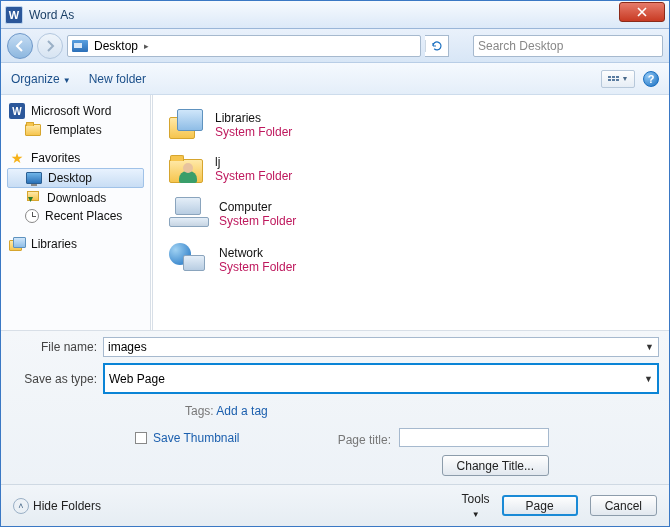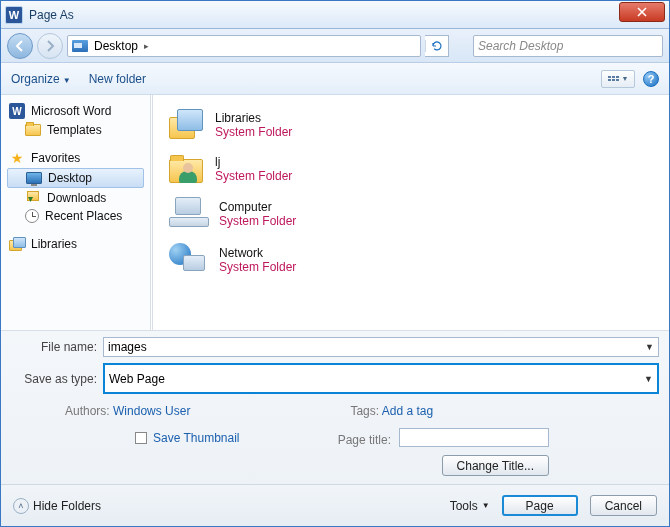--- a/index.html
+++ b/index.html
@@ -14,21 +14,21 @@
   .navbar { height:34px; background:linear-gradient(#e9f1fb,#d8e6f6); display:flex; align-items:center; padding:0 6px; gap:4px; border-bottom:1px solid #b8cde6; }
   .navbtn { width:26px; height:26px; border-radius:50%; border:1px solid #6d97c8; background:linear-gradient(#c4dcf3,#8db7df); display:flex; align-items:center; justify-content:center; }
   .navbtn.fwd { background:linear-gradient(#eef4fa,#d7e4f2); border-color:#b3c7de;}
   .navbtn svg { width:12px; height:12px; }
   .crumb { flex:1; height:22px; border:1px solid #a6b9ce; background:#fff; display:flex; align-items:center; padding:0 4px; border-radius:2px; }
   .loc-icon { width:16px; height:12px; background:linear-gradient(#5aa0e0,#2b6fb8); margin-right:6px; border-radius:1px; position:relative;}
   .loc-icon:before{content:"";position:absolute;left:2px;top:3px;width:8px;height:5px;background:#d8e8f8;}
   .crumb .chev { color:#555; margin-left:6px; font-size:9px;}
   .refresh-box { width:24px; height:22px; border:1px solid #a6b9ce; border-left:0; background:#fff; display:flex; align-items:center; justify-content:center; position:relative;}
   .refresh-box:before{content:"";position:absolute;left:0;top:4px;bottom:4px;width:1px;background:#cdd8e3;}
-  .searchbox { width:190px; height:22px; border:1px solid #a6b9ce; background:#fff; padding:0 4px; color:#888; font-style:italic; border-radius:2px; display:flex; align-items:center;margin-left:20px;}
+  .searchbox { width:190px; height:22px; border:1px solid #a6b9ce; background:#fff; padding:0 4px; color:#888; border-radius:2px; display:flex; align-items:center;margin-left:20px;}
   .toolbar { height:32px; background:linear-gradient(#f5f9fe,#e4eef9); display:flex; align-items:center; padding:0 10px; gap:18px; border-bottom:1px solid #cddcec; position:relative;}
   .toolbar .link { color:#1b4f8a; cursor:default; }
   .toolbar .link .drop { font-size:8px; margin-left:3px; color:#1b4f8a;}
   .toolbar .right { margin-left:auto; display:flex; align-items:center; gap:8px;}
   .viewbtn { width:34px; height:18px; border:1px solid #b7c8da; background:linear-gradient(#fefefe,#e6edf5); display:flex; align-items:center; justify-content:center; border-radius:2px;}
   .viewbtn .grid { display:grid; grid-template-columns:3px 3px 3px; grid-auto-rows:2px; gap:1px;}
   .viewbtn .grid span{background:#5a7ca0;}
   .helpbtn { width:16px; height:16px; border-radius:50%; background:radial-gradient(circle at 30% 30%, #8fc7f5, #1a6fc0); color:#fff; display:flex; align-items:center; justify-content:center; font-size:11px; font-weight:bold; border:1px solid #1a6fc0;}
   .body { flex:1; display:flex; min-height:0; }
   .nav { width:150px; border-right:1px solid #d8dfe7; padding:6px 0; overflow:hidden; background:#fbfcfe;}
@@ -87,31 +87,31 @@
   .thumb-row{display:flex;align-items:center;gap:6px;padding:6px 0 6px 124px;}
   .chk{width:12px;height:12px;border:1px solid #888;background:#fff;}
   .ptitle{display:flex;align-items:flex-end;gap:8px;}
   .ptitle input{width:150px;height:19px;border:1px solid #a6b9ce;background:#fff;}
   .chgbtn-row{display:flex;justify-content:flex-end;padding-right:110px;margin-top:2px;margin-bottom:8px;}
   .btn{height:21px;padding:4px 14px;border:1px solid #8c9cab;background:linear-gradient(#fefefe,#e2e8ef);border-radius:3px;display:inline-flex;align-items:center;justify-content:center;color:#222;}
   .footer{height:42px;border-top:1px solid #cfd9e3;background:linear-gradient(#f1f5f9,#e6edf3);display:flex;align-items:center;padding:0 12px;gap:12px;}
   .footer .hide{display:flex;align-items:center;gap:4px;color:#222;}
   .footer .hide .circ{width:16px;height:16px;border:1px solid #9ab0c6;border-radius:50%;display:flex;align-items:center;justify-content:center;font-size:9px;color:#4a6a8a;}
   .footer .spacer{flex:1;}
-  .footer .tools{color:#222;display:flex;align-items:center;gap:4px;}
+  .footer .tools{color:#222;display:flex;align-items:center;gap:4px;flex-direction:column;}
   .footer .tools .drop{font-size:8px;}
   .btn.primary{border:2px solid #1a8ad6; padding:0 22px;}
 </style>
 </head>
 <body>
 
 <div class="window">
   <div class="titlebar">
     <div class="app-icon">W</div>
-    <div class="title">Page As</div>
+    <div class="title">Word As</div>
     <div class="spacer"></div>
     <div class="close-btn">
       <svg viewBox="0 0 10 10">
           <path d="M1 1 L9 9 M9 1 L1 9" stroke="#fff" stroke-width="1.6"></path>
         </svg>
     </div>
   </div>
 
   <div class="navbar">
     <div class="navbtn">
@@ -256,21 +256,20 @@
     <div class="frow">
       <label>Save as type:</label>
       <div class="control">
           <div class="txt sel">
             <span>Web Page</span>
             <span class="drop">▼</span>
           </div>
         </div>
     </div>
     <div class="meta">
-      <div><span class="lbl">Authors:</span> <span class="val">Windows User</span></div>
       <div style="margin-left:120px"><span class="lbl">Tags:</span> <span class="val">Add a tag</span></div>
     </div>
     <div class="thumb-row">
       <span class="chk"></span>
       <span style="color:#1b5fae">Save Thumbnail</span>
       <div style="flex:1"></div>
       <div class="ptitle" style="margin-right:110px">
         <span style="color:#777">Page title:</span>
         <input type="text" style="">
       </div>

